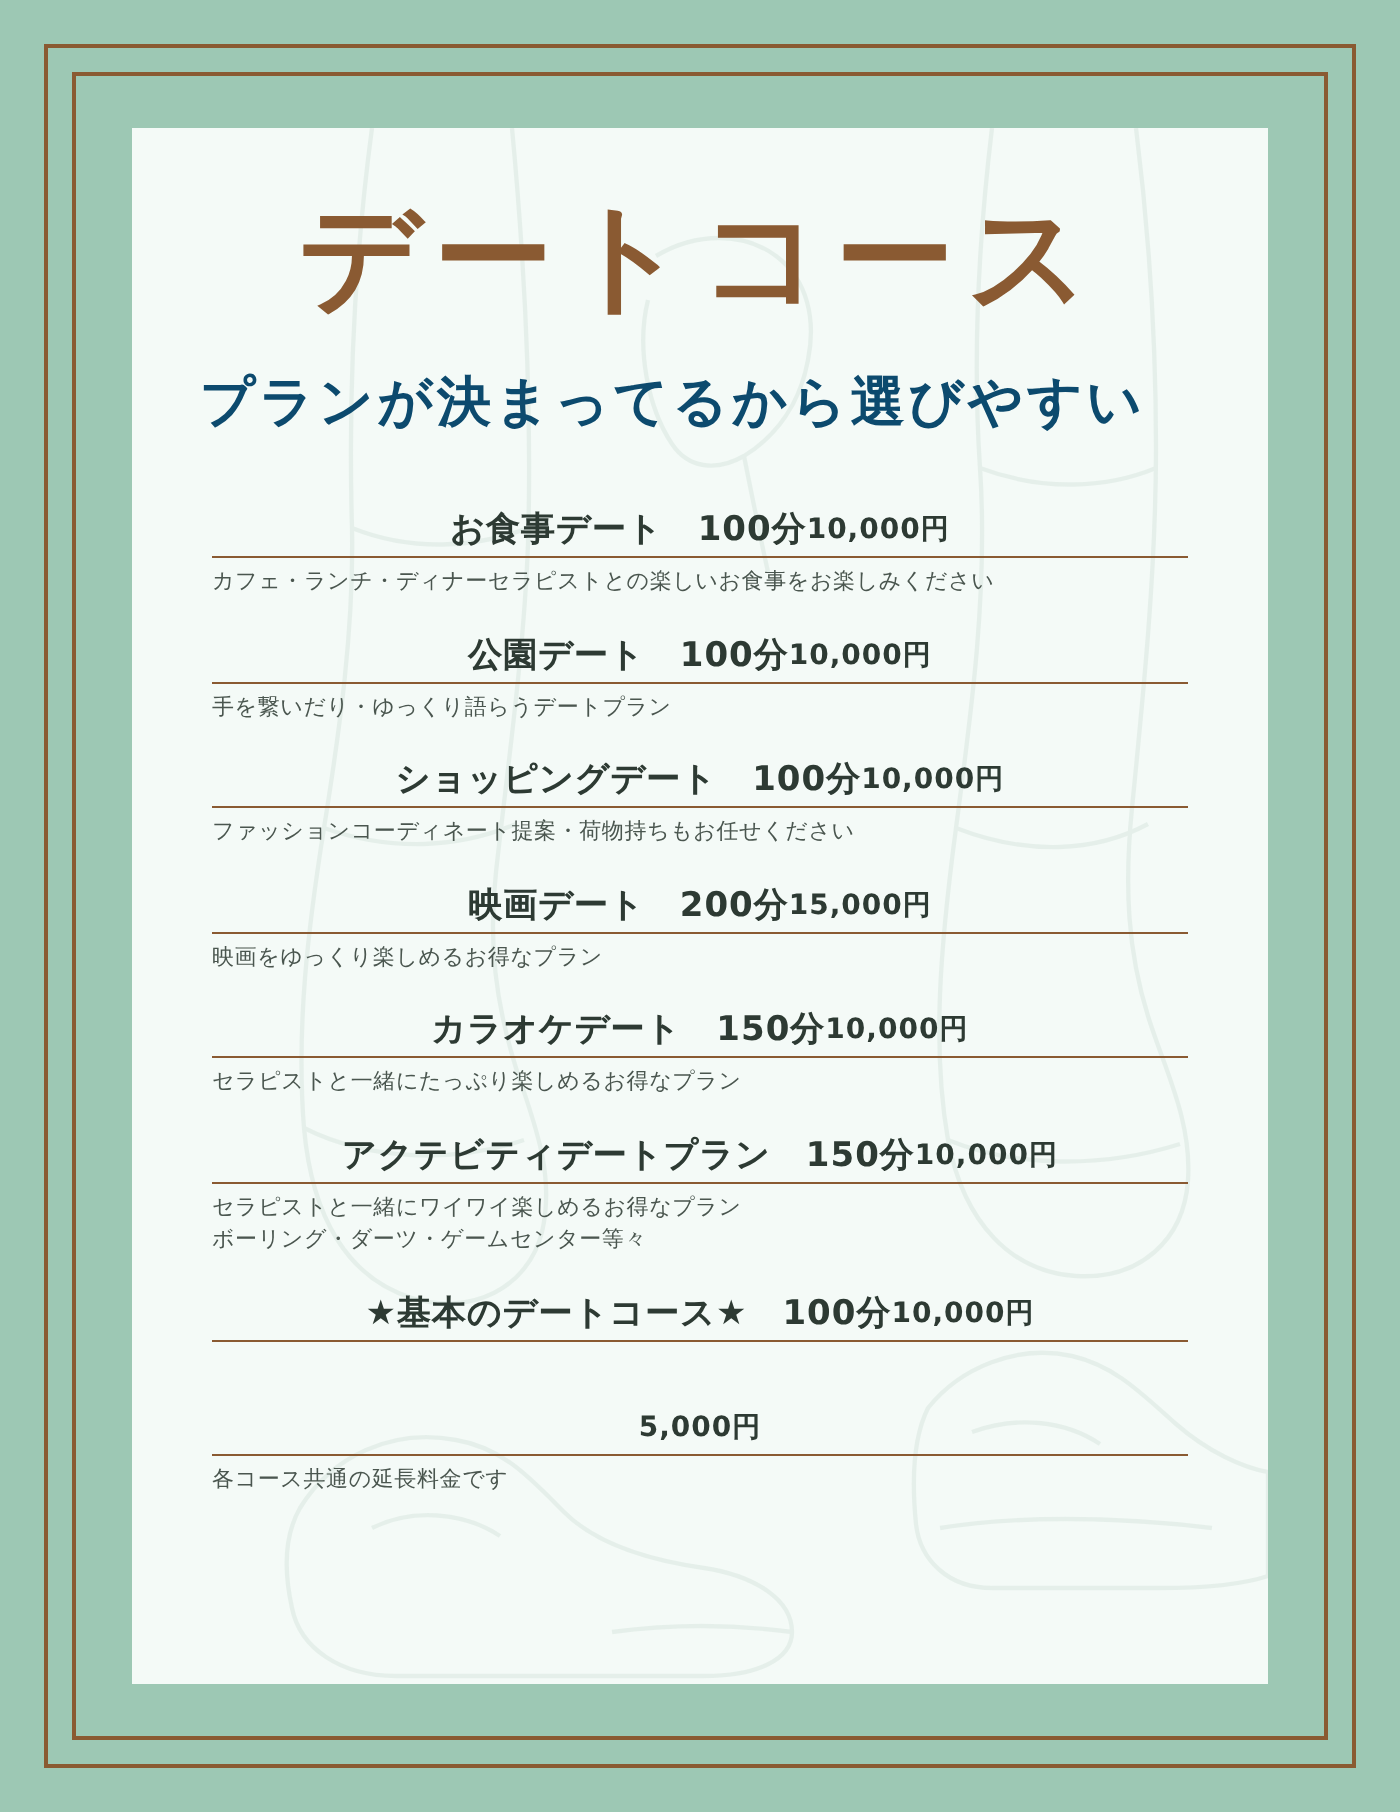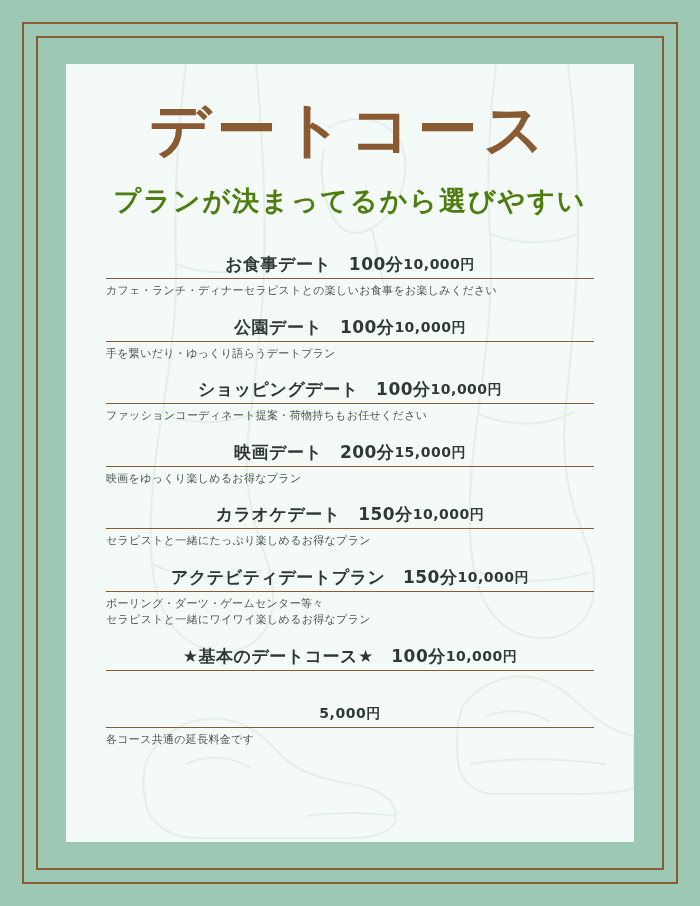--- a/index.html
+++ b/index.html
@@ -66,22 +66,21 @@
     text-align: center;
     color: #8a5a32;
     font-size: 60px;
     font-weight: bold;
     letter-spacing: 6px;
     line-height: 1.05;
     margin: 8px 0 0 0;
     font-family: "DejaVu Sans", sans-serif;
   }
   .subtitle {
-    text-align: center;
-    color: #4d7c0f;
+    color: #0c4a6e;
     font-size: 27px;
     font-weight: bold;
     letter-spacing: 2px;
     margin: 22px 0 0 0;
     font-family: "DejaVu Sans", sans-serif;
   }
   .menu {
     margin-top: 34px;
     padding: 0 6px;
   }
@@ -214,22 +213,22 @@
             <div>セラピストと一緒にたっぷり楽しめるお得なプラン</div>
           </div>
         </div>
 
         <div class="item">
           <div class="item-head">
             <span class="item-name">アクテビティデートプラン　150分</span>
             <span class="item-price">10,000円</span>
           </div>
           <div class="item-desc">
+            <div>セラピストと一緒にワイワイ楽しめるお得なプラン</div>
             <div>ボーリング・ダーツ・ゲームセンター等々</div>
-            <div>セラピストと一緒にワイワイ楽しめるお得なプラン</div>
           </div>
         </div>
 
         <div class="item">
           <div class="item-head">
             <span class="item-name">★基本のデートコース★　100分</span>
             <span class="item-price">10,000円</span>
           </div>
         </div>
 

